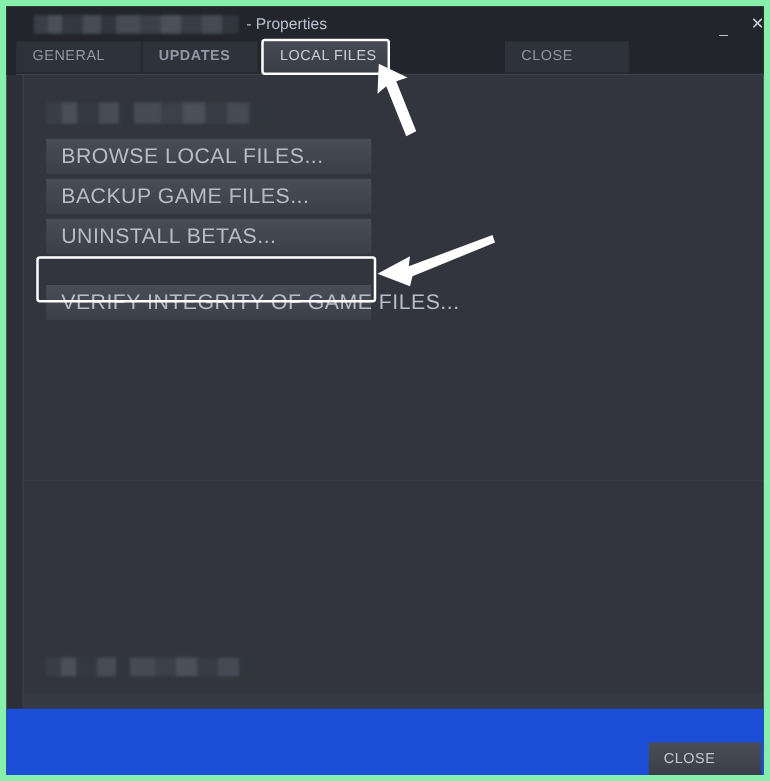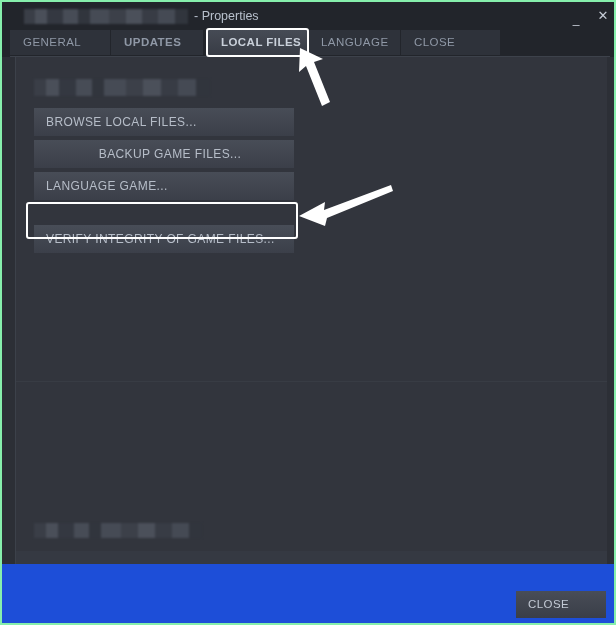--- a/index.html
+++ b/index.html
@@ -16,21 +16,21 @@
   }
 
   
   #window {
     position: absolute;
     left: 0; top: 0;
     width: 616px;
     height: 625px;
     background: #2c2f36;
     box-sizing: border-box;
-    border: 2px solid #86efac;
+    border: 5px solid #86efac;
     overflow: hidden;
   }
 
   
   #titlebar {
     position: absolute;
     left: 0; top: 0;
     width: 616px;
     height: 26px;
     background: #22252b;
@@ -109,21 +109,20 @@
     font-size: 11.5px;
     letter-spacing: 0.45px;
     padding-left: 13px;
     box-sizing: border-box;
     cursor: default;
     white-space: nowrap;
   }
   .tab.active {
     background: linear-gradient(180deg, #464b55 0%, #383c45 100%);
     color: #c9d0da;
-    font-weight: bold;
   }
   #tab-general   { left: 8px;   width: 100px; }
   #tab-updates   { left: 109px; width: 92px; font-weight: bold;  }
   #tab-localfiles{ left: 206px; width: 99px;  }
   #tab-language  { left: 306px; width: 92px;  }
   #tab-betas     { left: 399px; width: 99px;  }
 
   #tabbar-underline {
     position: absolute;
     left: 8px;
@@ -154,30 +153,30 @@
     height: 17px;
   }
 
   .action-button {
     position: absolute;
     left: 18px;
     width: 260px;
     height: 28px;
     background: linear-gradient(180deg, #484d57 0%, #3b3f49 100%);
     color: #b6bdc8;
-    font-size: 12px;
+    font-size: 17px;
     letter-spacing: 0.4px;
     line-height: 28px;
     padding-left: 12px;
     box-sizing: border-box;
     cursor: default;
     white-space: nowrap;
   }
   #btn-browse   { top: 51px; }
-  #btn-backup   { top: 83px; text-align: center; }
+  #btn-backup   { top: 83px; }
   #btn-uninstall{ top: 115px; }
   #btn-verify   { top: 152px; margin-top: 16px; }
 
   #panel-divider {
     position: absolute;
     left: 0;
     top: 324px;
     width: 592px;
     height: 1px;
     background: #383c44;
@@ -275,32 +274,31 @@
     <div id="win-controls">
       <span class="win-btn" id="btn-minimize">_</span>
       <span class="win-btn" id="btn-close-window">✕</span>
     </div>
   </div>
 
   <div id="tabbar">
     <div class="tab" id="tab-general">GENERAL</div>
     <div class="tab" id="tab-updates">UPDATES</div>
     <div class="tab active" id="tab-localfiles">LOCAL FILES</div>
-    <div class="tab" id="tab-language">LANGUAGE</div>
     <div class="tab" id="tab-betas">CLOSE</div>
   </div>
   <div id="tabbar-underline"></div>
 
   <div id="content-panel">
 
     <span class="redaction" id="section-redaction"></span>
 
     <div class="action-button" id="btn-browse">BROWSE LOCAL FILES...</div>
     <div class="action-button" id="btn-backup">BACKUP GAME FILES...</div>
-    <div class="action-button" id="btn-uninstall">LANGUAGE GAME...</div>
+    <div class="action-button" id="btn-uninstall">UNINSTALL BETAS...</div>
     <div class="action-button" id="btn-verify">VERIFY INTEGRITY OF GAME FILES...</div>
 
     <div id="panel-divider"></div>
 
     <span class="redaction" id="bottom-redaction"></span>
     <div id="bottom-band"></div>
   </div>
 
   <div id="footer">
     <div id="btn-close">CLOSE</div>

